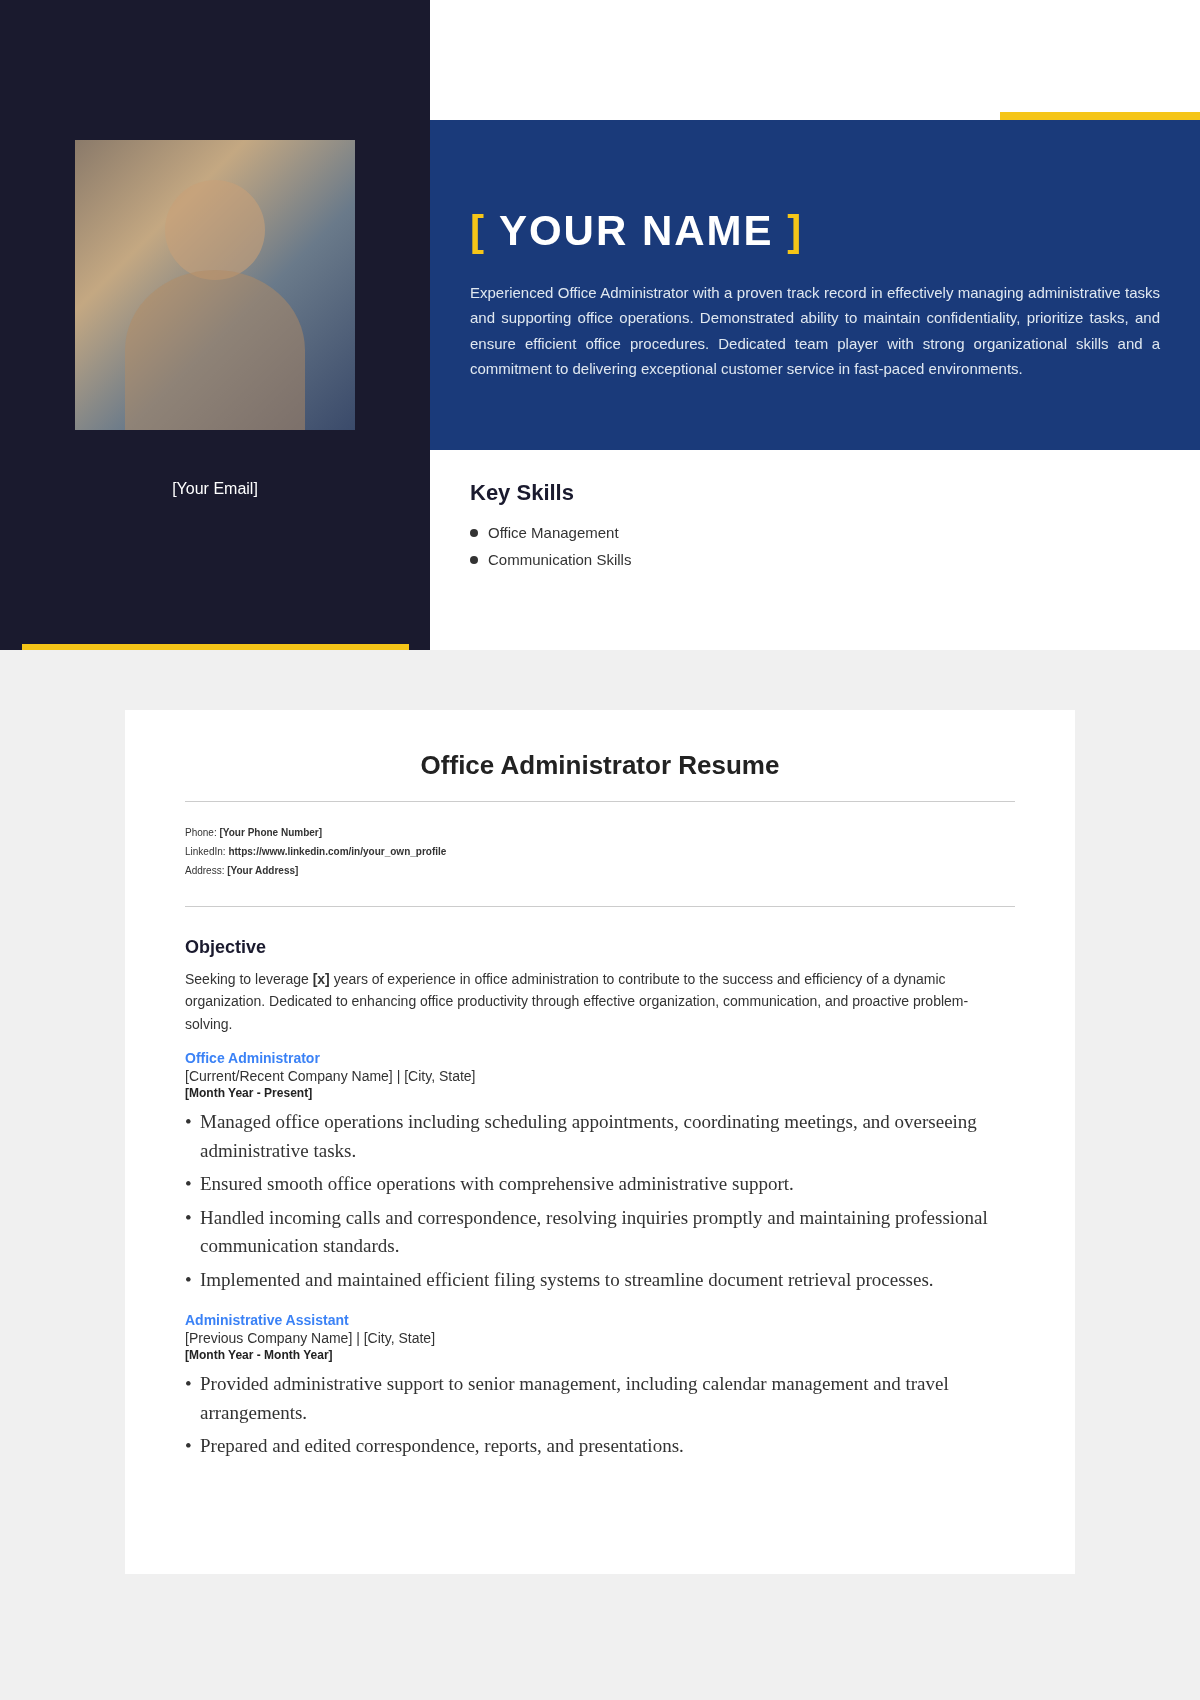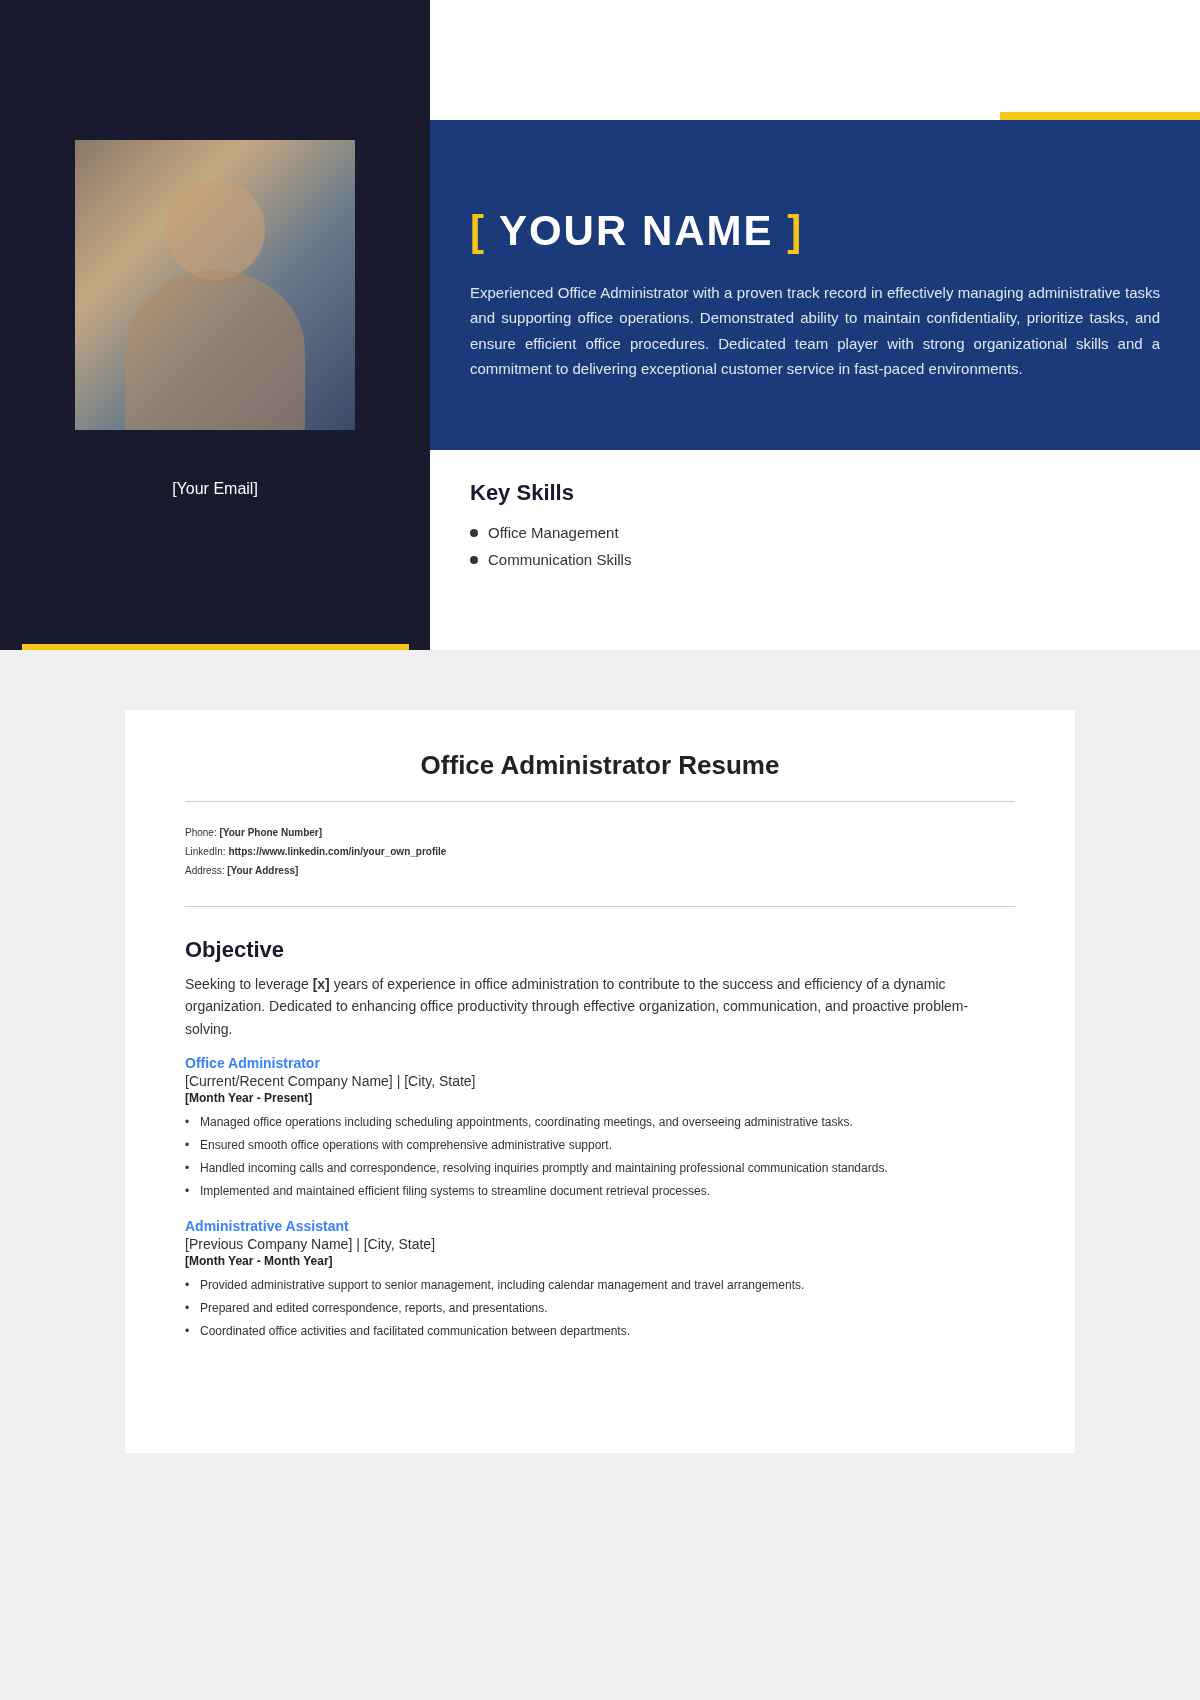--- a/index.html
+++ b/index.html
@@ -193,21 +193,21 @@
     .contact-line {
       font-size: 10px;
       font-family: Arial, sans-serif;
       color: #333;
       margin-bottom: 8px;
     }
     .contact-line strong {
       font-weight: bold;
     }
     .section-title {
-      font-size: 22px;
+      font-size: 18px;
       font-weight: bold;
       font-family: Arial, sans-serif;
       color: #1a1a2e;
       margin-bottom: 10px;
       margin-top: 30px;
     }
     .objective-text {
       font-size: 14px;
       font-family: Arial, sans-serif;
       color: #333;
@@ -231,22 +231,22 @@
       margin-bottom: 2px;
     }
     .exp-date {
       font-size: 12px;
       font-weight: bold;
       font-family: Arial, sans-serif;
       color: #222;
       margin-bottom: 8px;
     }
     .exp-bullet {
-      font-size: 12px;
-      font-family: Liberation Sans, sans-serif;
+      font-size: 19px;
+      font-family: Liberation Serif, serif;
       color: #333;
       margin-bottom: 5px;
       padding-left: 15px;
       position: relative;
       line-height: 1.5;
     }
     .exp-bullet::before {
       content: '•';
       position: absolute;
       left: 0;
@@ -335,15 +335,14 @@
     <p class="exp-bullet">Handled incoming calls and correspondence, resolving inquiries promptly and maintaining professional communication standards.</p>
     <p class="exp-bullet">Implemented and maintained efficient filing systems to streamline document retrieval processes.</p>
   </div>
 
   <div class="exp-block">
     <p class="exp-job-title">Administrative Assistant</p>
     <p class="exp-company">[Previous Company Name] | [City, State]</p>
     <p class="exp-date">[Month Year - Month Year]</p>
     <p class="exp-bullet">Provided administrative support to senior management, including calendar management and travel arrangements.</p>
     <p class="exp-bullet">Prepared and edited correspondence, reports, and presentations.</p>
-    <p class="exp-bullet">Coordinated office activities and facilitated communication between departments.</p>
   </div>
 </div>
 
 </body></html>

